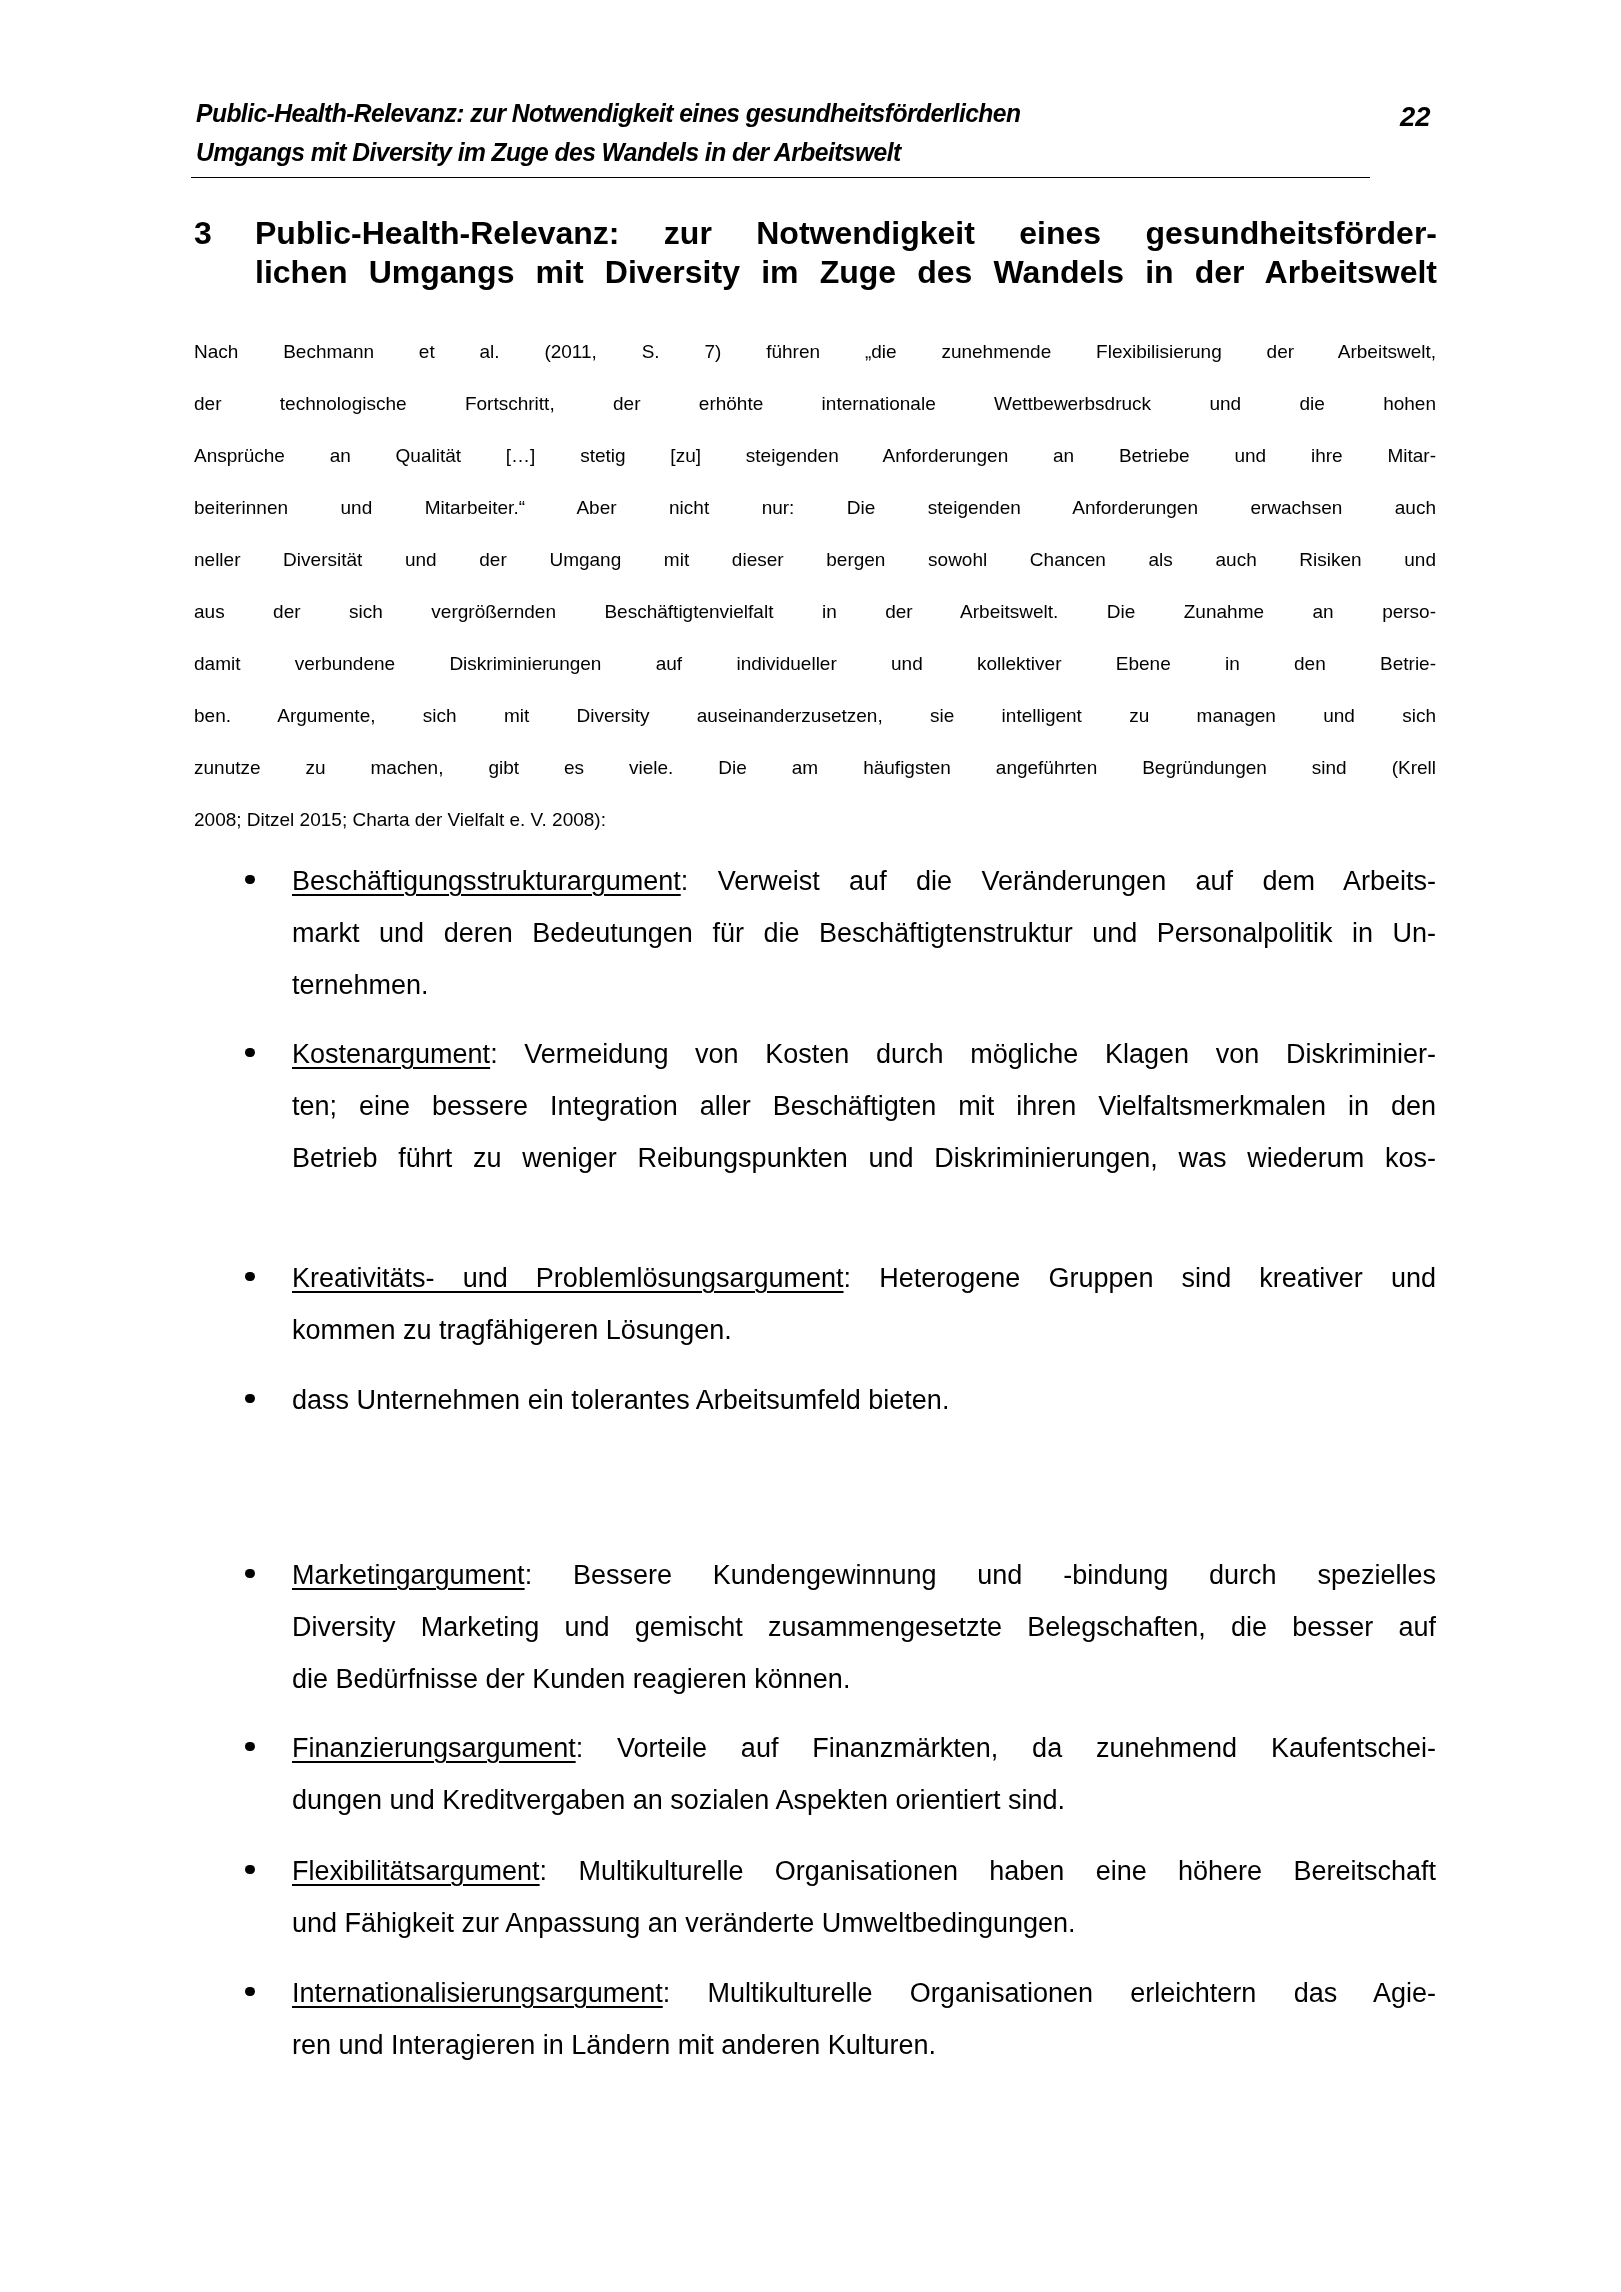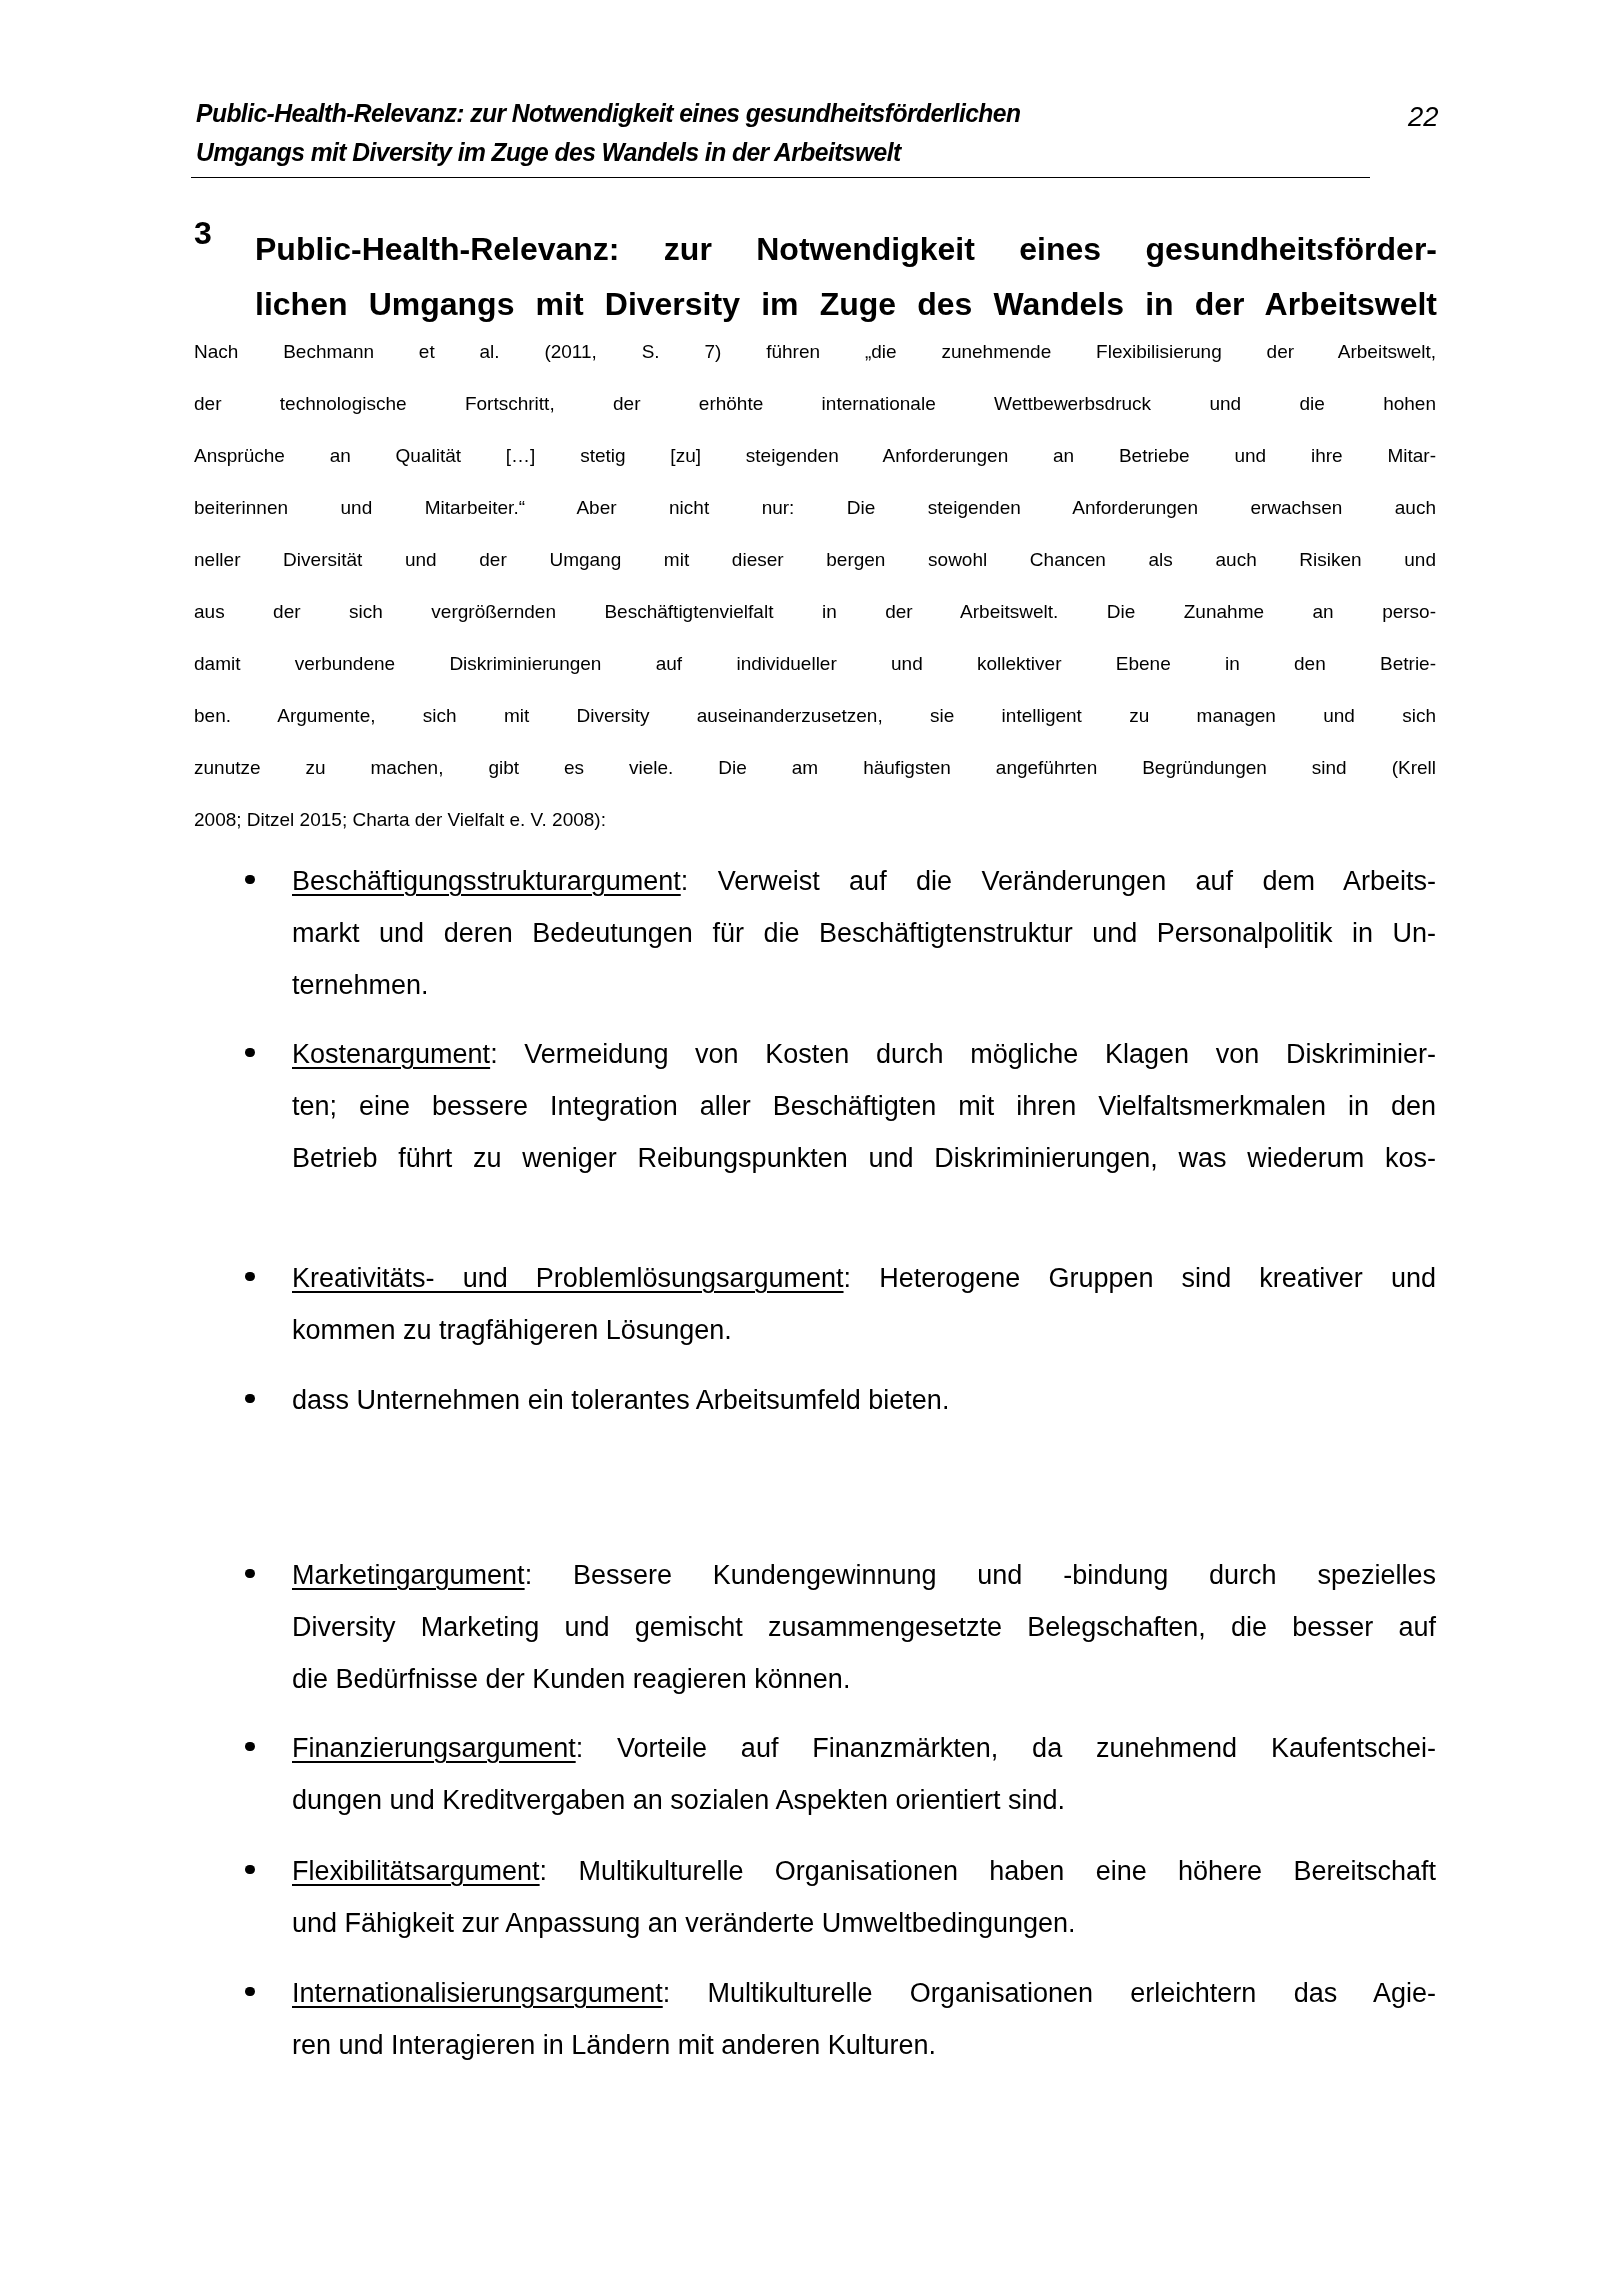--- a/index.html
+++ b/index.html
@@ -1,25 +1,25 @@
 <!DOCTYPE html>
 <html><head>
 <meta charset="utf-8">
 <style>
   html, body { margin:0; padding:0; background:#ffffff; }
   body { width:1621px; height:2293px; position:relative; overflow:hidden; color:#000; font-family:"Liberation Sans", sans-serif; }
   .hdr { position:absolute; left:196px; top:94px; width:1157px; font-style:italic; font-weight:bold; font-size:26.5px; line-height:39px; letter-spacing:-0.6px; transform:scaleX(0.93); transform-origin:left top; }
-  .pgnum { position:absolute; left:1400px; top:101px; font-style:italic; font-weight:normal; font-size:27.4px;margin-left:8px; }
+  .pgnum { position:absolute; left:1400px; top:101px; font-style:italic; font-weight:bold; font-size:27.4px; }
   .rule { position:absolute; left:191px; top:177px; width:1179px; height:0; border-top:1.5px solid #000; }
   .h1 { position:absolute; left:194px; top:214px; width:1243px; font-weight:bold; font-size:32px; line-height:39px; }
   .h1 .num { position:absolute; left:0; top:0; }
   .h1 .txt { position:absolute; left:61px; top:0; width:1182px; }
   .line { display:block; text-align:justify; text-align-last:justify; white-space:nowrap; height:52px; overflow:visible; }
   .line.last { text-align-last:left; }
-  .h1 .line { height:39px;margin-top:16px; }
+  .h1 .line { height:39px; }
   .body { position:absolute; left:194px; top:326px; width:1242px; font-size:19px; line-height:52px; }
   .body .line { white-space:normal; height:52px; }
   .list { position:absolute; left:194px; width:1242px; font-size:27px; line-height:52px; }
   .item { position:absolute; left:0; width:1242px; }
   .bullet { position:absolute; left:51px; top:19.6px; width:9.8px; height:9.8px; border-radius:50%; background:#000; }
   .itext { position:absolute; left:98px; width:1144px; }
   .term { text-decoration:underline; text-underline-offset:3.9px; text-decoration-thickness:2px; }
 </style>
 </head>
 <body>

